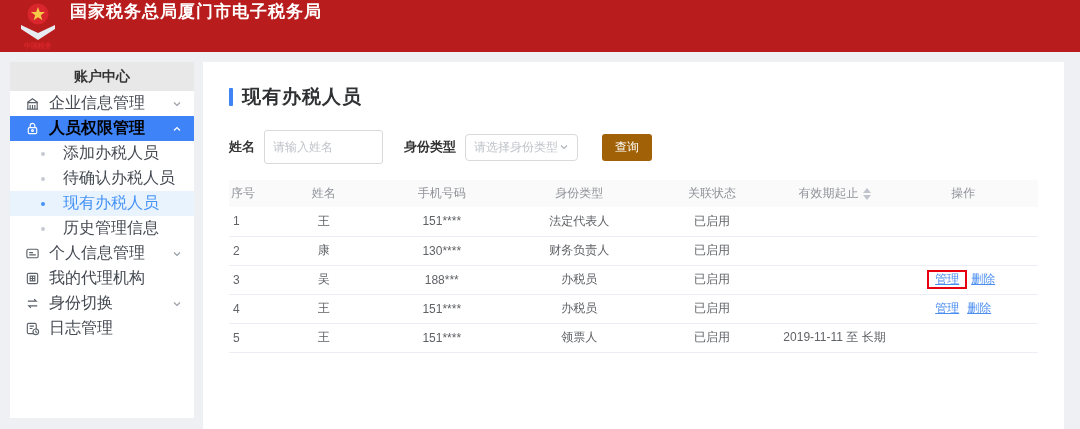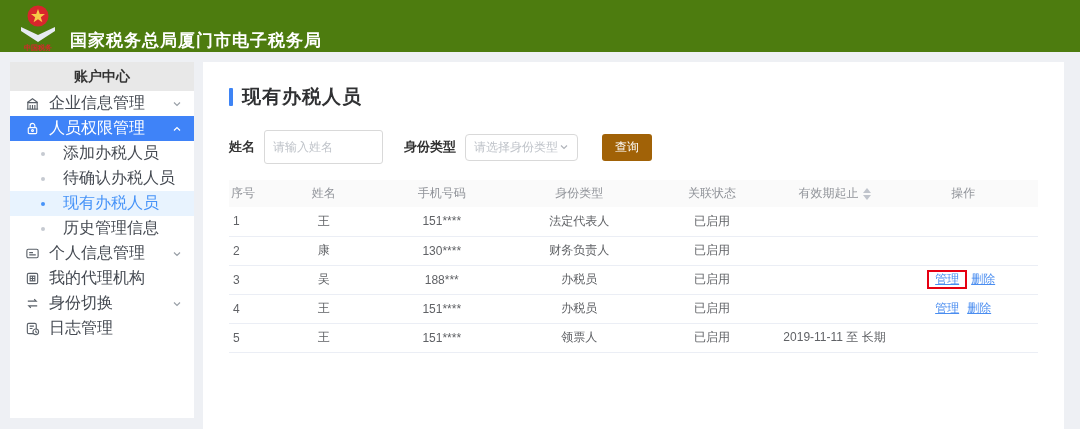--- a/index.html
+++ b/index.html
@@ -1,34 +1,34 @@
 <!DOCTYPE html>
 <html><head>
 <meta charset="utf-8">
 <style>
   * { margin:0; padding:0; box-sizing:border-box; }
   html,body { width:1080px; height:429px; overflow:hidden; }
   body { background:#eef0f4; font-family:"Liberation Sans","DejaVu Sans",sans-serif; position:relative; }
 
   
-  .header { height:52px; background:#4d7c0f; display:flex; align-items:flex-end; padding:0 18px; }
+  .header { height:52px; background:#b91c1c; display:flex; align-items:flex-start; padding:0 18px; }
   .logo { width:40px; height:48px; flex:0 0 auto; margin-top:2px; }
   .header-title { color:#fff; font-size:17px; font-weight:bold; margin-left:12px; letter-spacing:1px; }
   .header-right { margin-left:auto; display:flex; align-items:center; }
   .avatar { width:26px; height:26px; border-radius:50%; background:#cbd4e2; overflow:hidden; }
   .header-link { color:#fff; font-size:12.5px; margin-left:12px; cursor:pointer; }
 
   
   .sidebar { position:absolute; left:10px; top:62px; bottom:11px; width:184px; background:#fff; }
   .sidebar-title { height:29px; line-height:29px; background:#e8e8e8; text-align:center; font-size:14px; font-weight:bold; color:#333; }
   .menu-item { height:25px; display:flex; align-items:center; padding-left:14px; font-size:16px; color:#454a52; cursor:pointer; }
   .menu-item .icon { width:16px; height:16px; display:flex; align-items:center; justify-content:center; }
   .menu-item .label { margin-left:9px; white-space:nowrap; }
   .menu-item .chevron { margin-left:auto; margin-right:12px; display:flex; color:#9aa0a8; }
-  .menu-item.active { background:#3f83f8; color:#ffffff; }
+  .menu-item.active { background:#3f83f8; color:#000000;font-weight:bold; }
   .menu-item.active .chevron { color:#fff; }
   .menu-item.sub { padding-left:31px; }
   .menu-item.sub .bullet { width:4px; height:4px; border-radius:50%; background:#c6cad1; margin-right:9px; }
   .menu-item.sub.selected { background:#e8f3fe; color:#4693f8; }
   .menu-item.sub.selected .bullet { background:#4693f8; }
 
   
   .main { position:absolute; left:203px; top:62px; right:16px; bottom:0; background:#fff; padding:0 26px; }
   .page-title { margin-top:22px; display:flex; align-items:center; }
   .page-title .bar { width:4px; height:18px; background:#3e84f5; margin-right:9px; border-radius:1px; }

